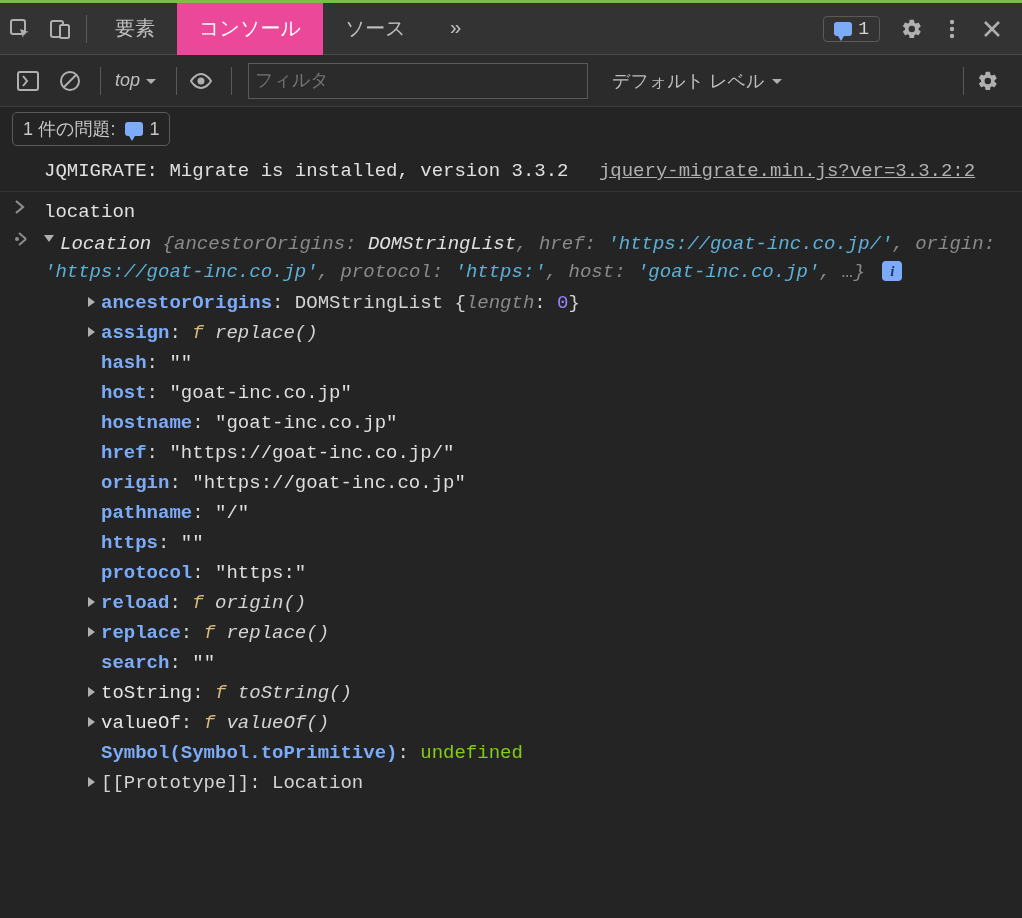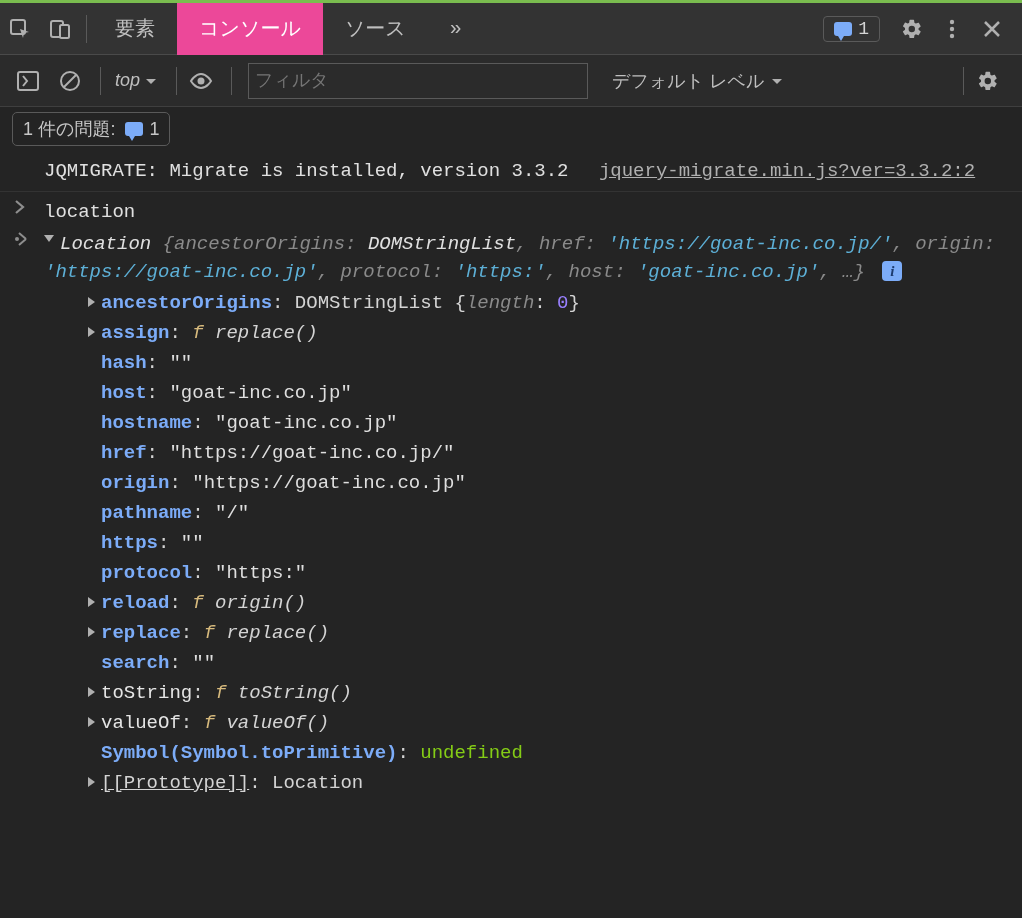--- a/index.html
+++ b/index.html
@@ -199,21 +199,21 @@
   align-items: center;
   justify-content: center;
   font-size: 15px;
   margin-left: 6px;
   vertical-align: 1px;
 }
 .prop-list { margin-left: 44px; margin-top: 2px; }
 .prop-line { line-height: 30px; }
 .prop-key { color: #7cacf8; font-weight: 600; }
 .prop-key-dim { color: #e5e5e5; }
-.prop-key-internal { color: #d4d4d4; text-decoration: underline; }
+.prop-key-internal { color: #d4d4d4; }
 .colon { color: #d4d4d4; }
 .str { color: #dfdfdf; }
 .fn { color: #d4d4d4; font-style: italic; }
 .fn-f { color: #d7ba7d; font-style: italic; }
 .num { color: #9980ff; }
 .type-val { color: #d4d4d4; }
 .undef { color: #84cc16; }
 .speech-icon {
   display: inline-block;
   width: 18px; height: 14px;

